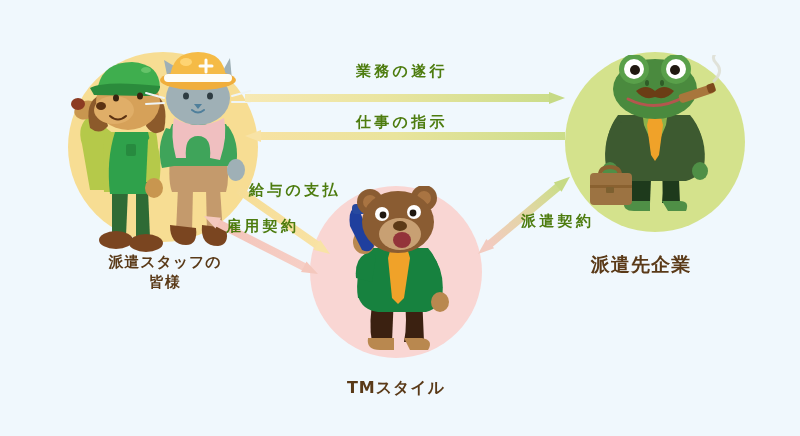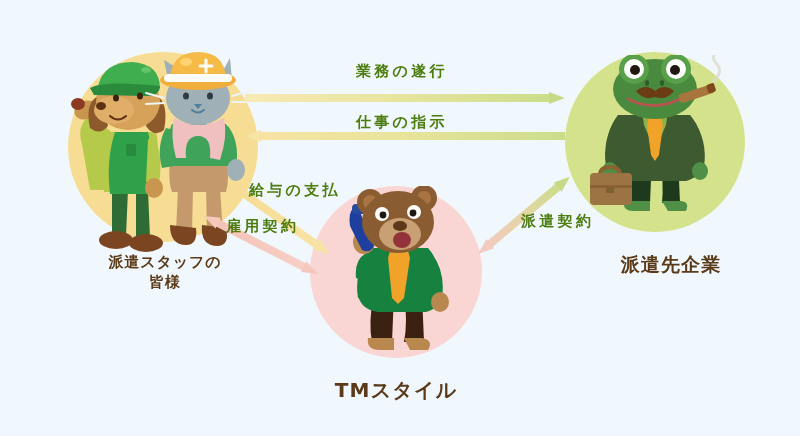--- a/index.html
+++ b/index.html
@@ -21,22 +21,22 @@
   .caption{
     position:absolute;
     color:#5a3a18;
     font-weight:700;
     text-align:center;
     letter-spacing:.06em;
     line-height:1.35;
     white-space:pre-line;
   }
   #staff-caption{left:40px;top:252px;width:250px;font-size:15px;}
-  #client-caption{left:581px;top:252px;width:180px;font-size:19px;}
-  #tm-caption{left:306px;top:377px;width:180px;font-size:20px;}
+  #client-caption{left:551px;top:252px;width:180px;font-size:19px;}
+  #tm-caption{left:306px;top:377px;width:180px;font-size:16px;}
 
   
   .flow-label{
     position:absolute;color:#4d7c0f;font-weight:700;
     font-size:15px;letter-spacing:.22em;white-space:nowrap;
   }
   #label-exec{left:356px;top:62px;}
   #label-order{left:356px;top:113px;font-family:Liberation Serif, serif;}
   #label-salary{left:249px;top:181px;}
   #label-employ{left:226px;top:217px;}

